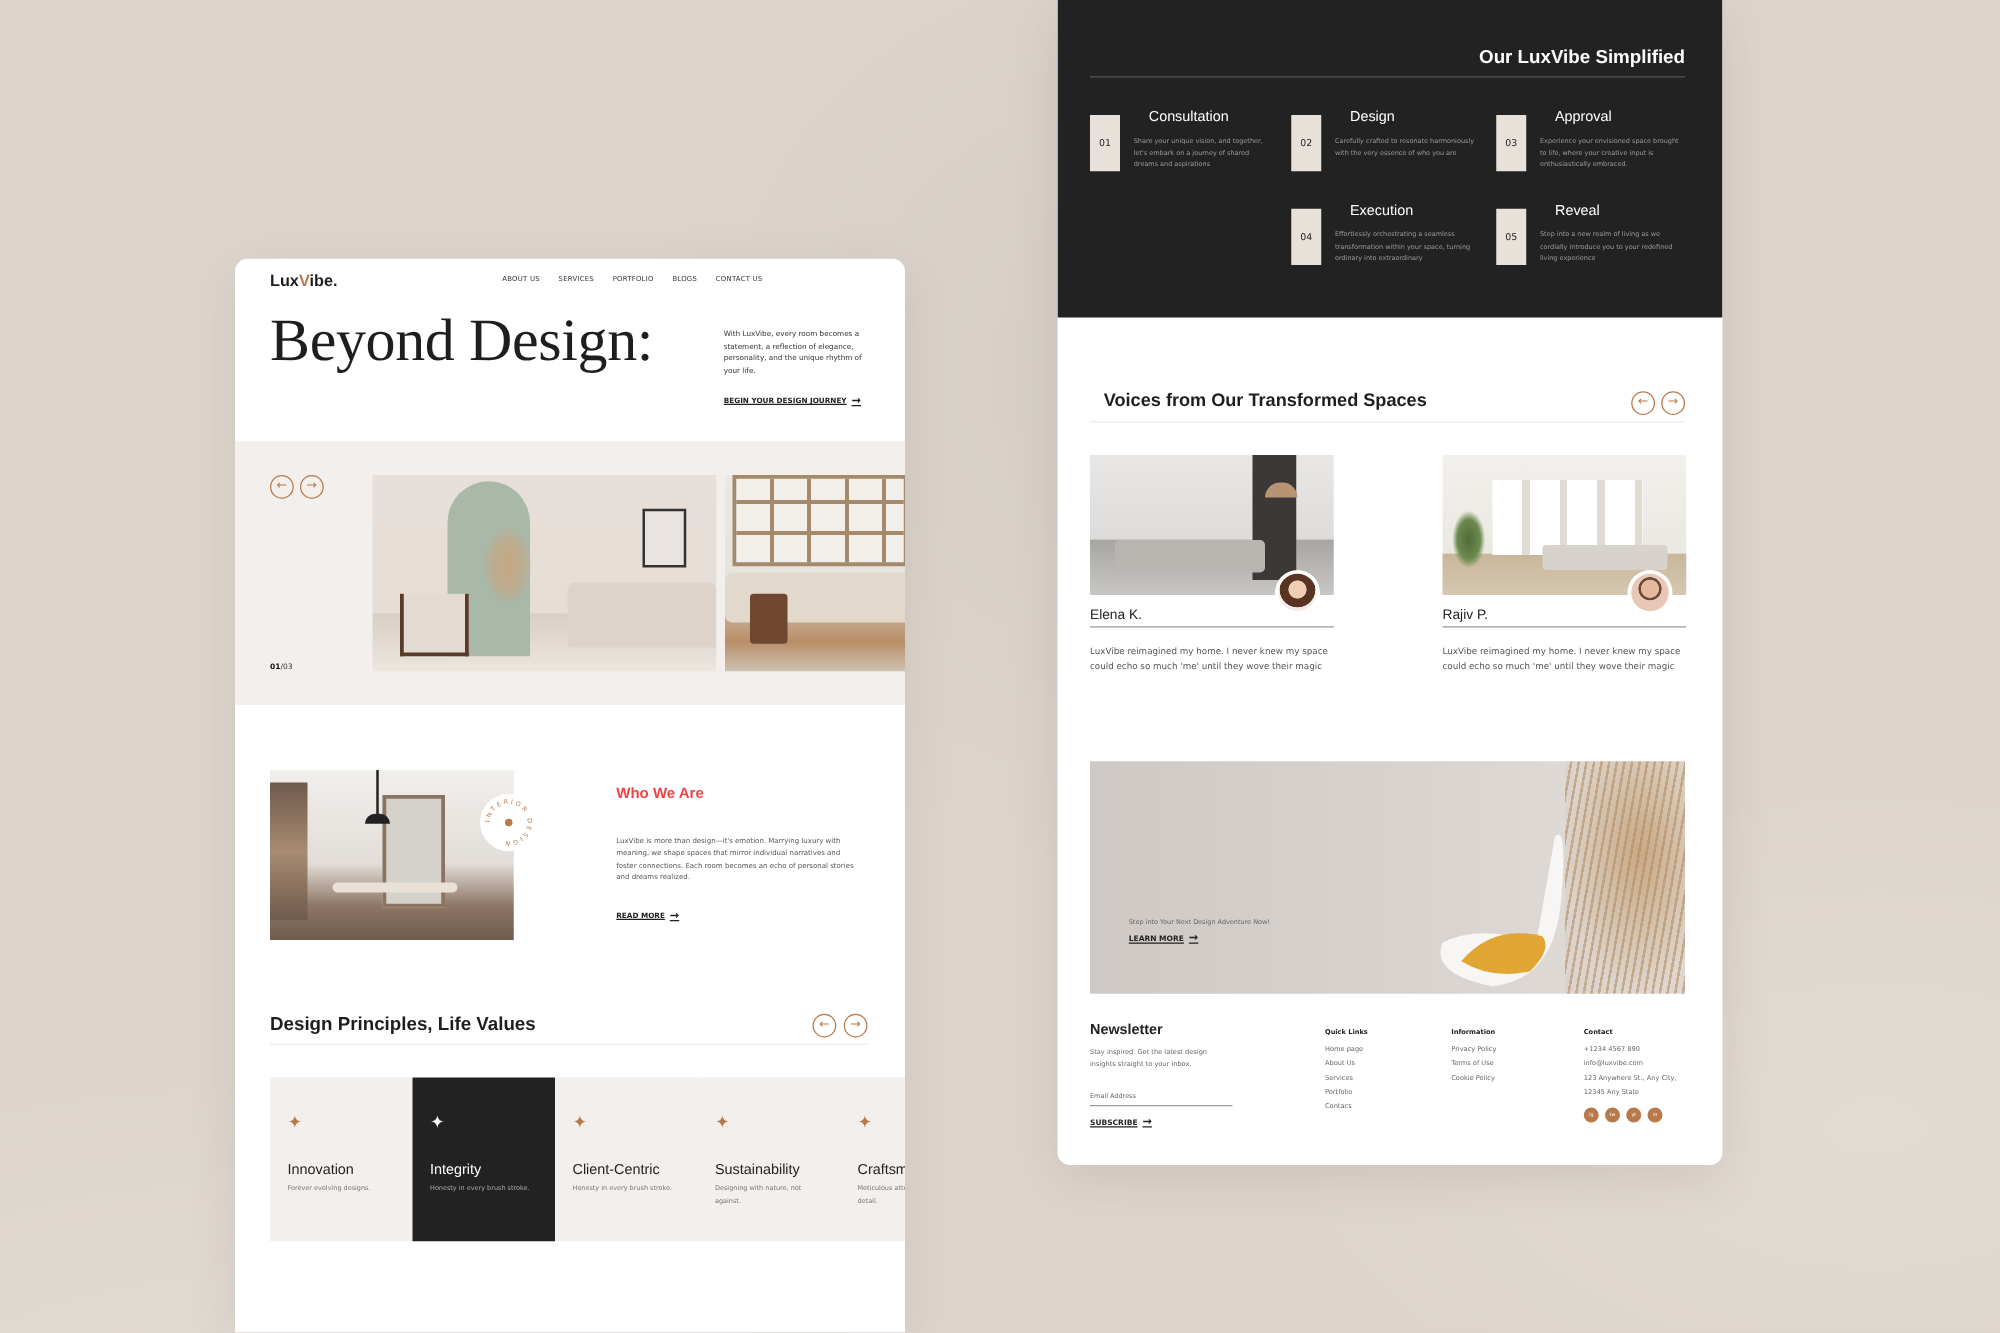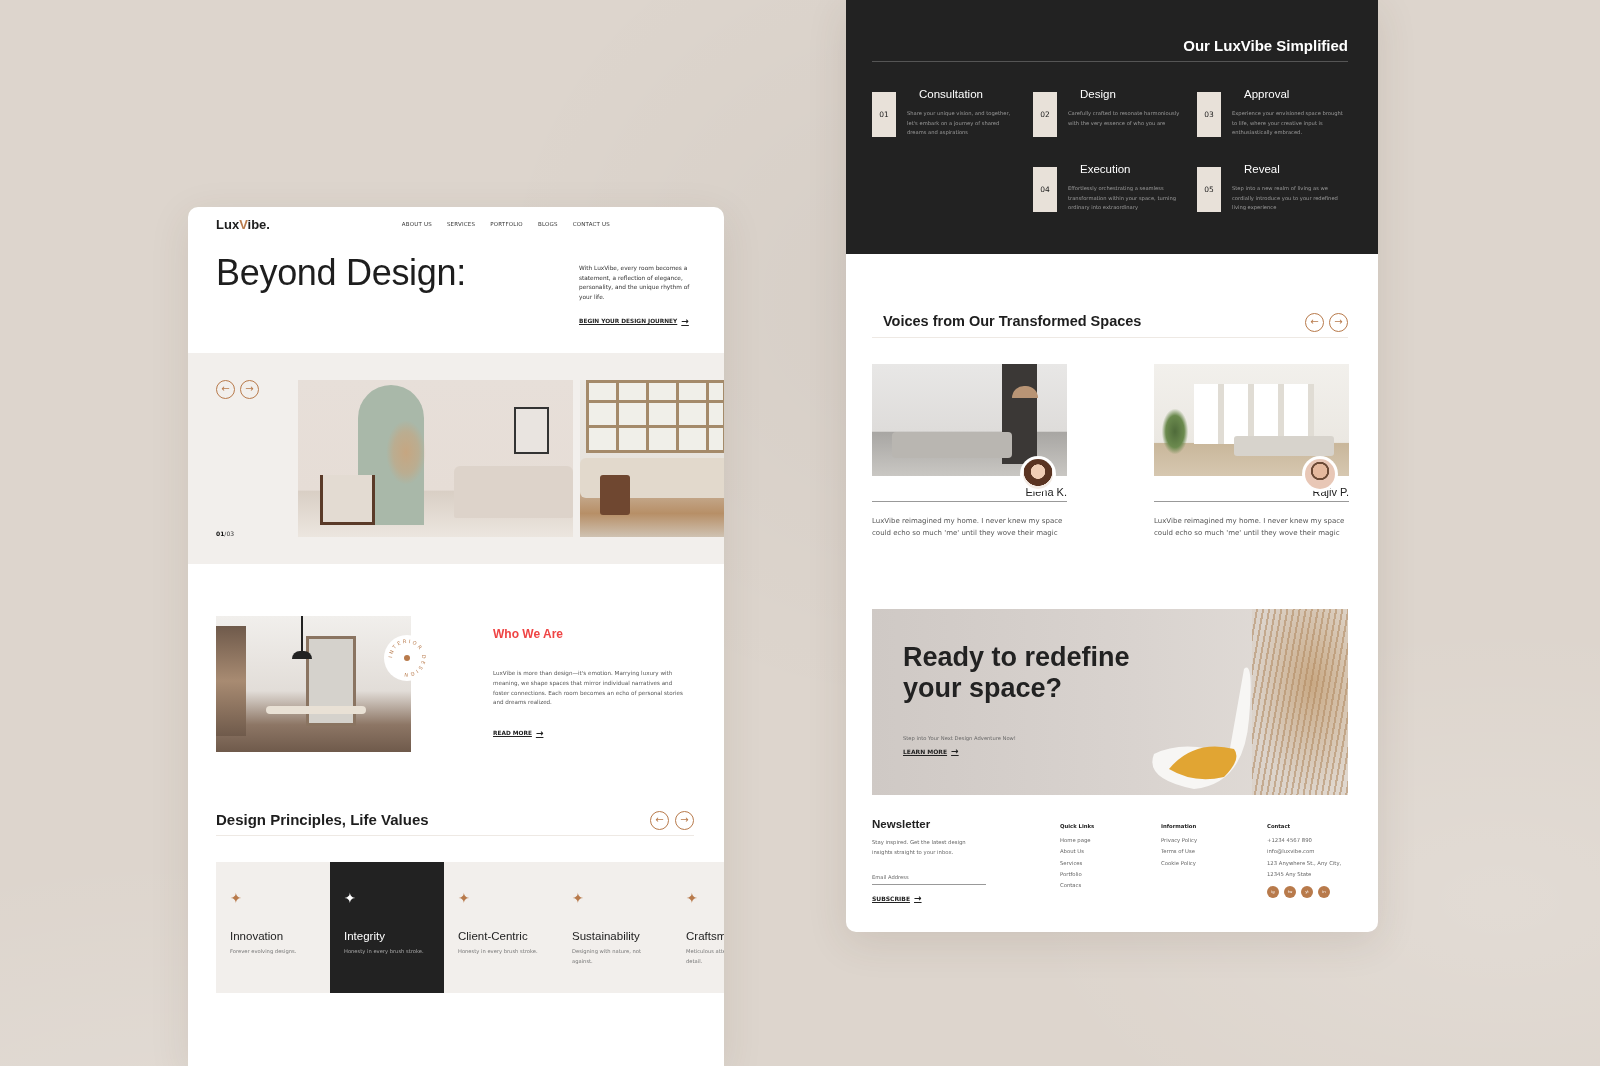--- a/index.html
+++ b/index.html
@@ -22,21 +22,21 @@
   .page-left {
     position: absolute; left: 188px; top: 207px; width: 536px; height: 859px;
     background: #ffffff; border-radius: 10px 10px 0 0; overflow: hidden;
     box-shadow: 0 10px 40px rgba(80,60,40,0.10);
   }
   .nav { position: absolute; left: 0; top: 0; width: 450px; height: 36px; }
   .logo { position: absolute; left: 28px; top: 10px; font-family: "Liberation Sans", sans-serif; font-weight: 700; font-size: 13px; color: #1e1e1e; }
   .logo .accent { color: #b87a4b; }
   .nav-links { position: absolute; right: 28px; top: 14px; display: flex; gap: 15px; }
   .nav-links span { font-family: "DejaVu Sans", sans-serif; font-size: 5.5px; color: #333; letter-spacing: 0.2px; }
-  .hero-title { position: absolute; left: 28px; top: 46px; font-family: Liberation Sans, sans-serif; font-size: 36px; line-height: 39px; color: #1e1e1e; font-weight: 400; letter-spacing: -0.3px; }
+  .hero-title { position: absolute; left: 28px; top: 46px; font-family: Liberation Serif, serif; font-size: 48px; line-height: 39px; color: #1e1e1e; font-weight: 400; letter-spacing: -0.3px; }
   .hero-text { position: absolute; left: 391px; top: 57px; width: 120px; font-size: 5.8px; line-height: 9.6px; color: #333; }
   .hero-cta { position: absolute; left: 391px; top: 109px; font-size: 5.8px; font-weight: 700; color: #222; text-decoration: underline; display:flex; align-items:center; gap:4px;}
   .arrow { font-size: 9px; text-decoration: none; display:inline-block; }
 
   .gallery { position: absolute; left: 0; top: 146px; width: 536px; height: 211px; background: #f2efec; }
   .circ-btn { position: absolute; width: 19px; height: 19px; border: 1.2px solid #b87a4b; border-radius: 50%; color: #b87a4b; font-size: 10px; line-height: 16px; text-align: center; }
   .counter { position: absolute; left: 28px; top: 177px; font-size: 6px; color: #333; }
   .counter b { color: #111; }
   .img1 { position: absolute; left: 110px; top: 27px; width: 275px; height: 157px;
     background: linear-gradient(180deg,#e7dfd9 0%, #e6ddd6 70%, #d9cfc5 71%, #ece6df 100%); overflow:hidden;}
@@ -102,21 +102,21 @@
   .timg.a .lampshade { position:absolute; left:140px; top:22px; width:26px; height:12px; background:#b89475; border-radius:13px 13px 0 0; }
   .timg.b { background: linear-gradient(180deg,#f2f0ec 0%, #ebe8e2 70%, #c9b79b 71%, #d6c7b0 100%); }
   .timg.b .window { position:absolute; left:40px; top:20px; width:120px; height:60px;
     background: repeating-linear-gradient(90deg, #fff 0 24px, #e0dcd4 24px 30px); }
   .timg.b .sofa { position:absolute; left:80px; top:72px; width:100px; height:20px; background:#d7d3cc; border-radius:3px; }
   .timg.b .plant { position:absolute; left:8px; top:45px; width:26px; height:45px; background: radial-gradient(ellipse,#4f6b3a 0%, #6b8a4e 50%, transparent 72%); }
   .avatar { position:absolute; top:92px; width:36px; height:36px; border-radius:50%; background:#fff; padding:3px; }
   .avatar .face { width:30px; height:30px; border-radius:50%; }
   .avatar.f .face { background: radial-gradient(circle at 50% 42%, #f0cdb5 0 7px, #5a3422 7.5px 14px, #f3ebe5 14.5px); }
   .avatar.m .face { background: radial-gradient(circle at 50% 40%, #e5b99e 0 7px, #6b4a36 7.5px 9px, #e8c7b6 9.5px); }
-  .tcard .tname { margin-top:10px; font-family:"Liberation Sans",sans-serif; font-size:11px; color:#222; padding-bottom:3px; border-bottom:1px solid #999;text-align:right; }
+  .tcard .tname { margin-top:10px; font-family:"Liberation Sans",sans-serif; font-size:11px; color:#222; padding-bottom:3px; border-bottom:1px solid #999; }
   .tcard .tquote { margin-top:13px; font-size:7px; line-height:12.4px; color:#555; }
 
   .cta { position:absolute; left:26px; top:609px; width:476px; height:186px; background: linear-gradient(90deg,#cfc9c5 0%, #d9d3cf 55%, #e3ded9 100%); overflow:hidden; }
   .cta .chair { position:absolute; left:262px; top:50px; width:120px; height:135px; }
   .cta .pampas { position:absolute; left:380px; top:0; width:100px; height:186px;
     background: repeating-linear-gradient(100deg, rgba(176,136,95,0.0) 0 4px, rgba(176,136,95,0.55) 4px 6px), radial-gradient(ellipse at 60% 40%, rgba(196,160,118,0.85), rgba(196,160,118,0.1) 70%); }
   .cta-title { position:absolute; left:31px; top:33px; font-family:"Liberation Sans",sans-serif; font-size:27px; line-height:31px; color:#222; }
   .cta-sub { position:absolute; left:31px; top:126px; font-size:5.2px; color:#666; }
   .cta-link { position:absolute; left:31px; top:137px; font-size:6px; font-weight:700; color:#222; text-decoration:underline; display:flex; align-items:center; gap:4px; }
 
@@ -294,24 +294,20 @@
     <div class="tname">Rajiv P.</div>
     <div class="tquote">LuxVibe reimagined my home. I never knew my space could echo so much 'me' until they wove their magic</div>
   </div>
 
   <div class="cta">
     <svg class="chair" viewBox="0 0 120 135">
       <path d="M60 130 Q10 120 20 95 Q50 80 95 95 L110 10 Q120 0 115 60 Q110 125 60 130 Z" fill="#f7f6f4"></path>
       <path d="M35 110 Q60 80 100 90 Q108 100 90 118 Q60 125 35 110 Z" fill="#e1a533"></path>
     </svg>
     <div class="pampas"></div>
-    <h2 class="cta-title">
-      <span>Ready to redefine</span><br>
-      <span>your space?</span>
-    </h2>
     <p class="cta-sub">Step into Your Next Design Adventure Now!</p>
     <a class="cta-link">
       <span>LEARN MORE</span>
       <span class="arrow">→</span>
     </a>
   </div>
 
   <div class="footer">
     <h3 class="nl-title">Newsletter</h3>
     <p class="nl-text">Stay inspired. Get the latest design insights straight to your inbox.</p>

